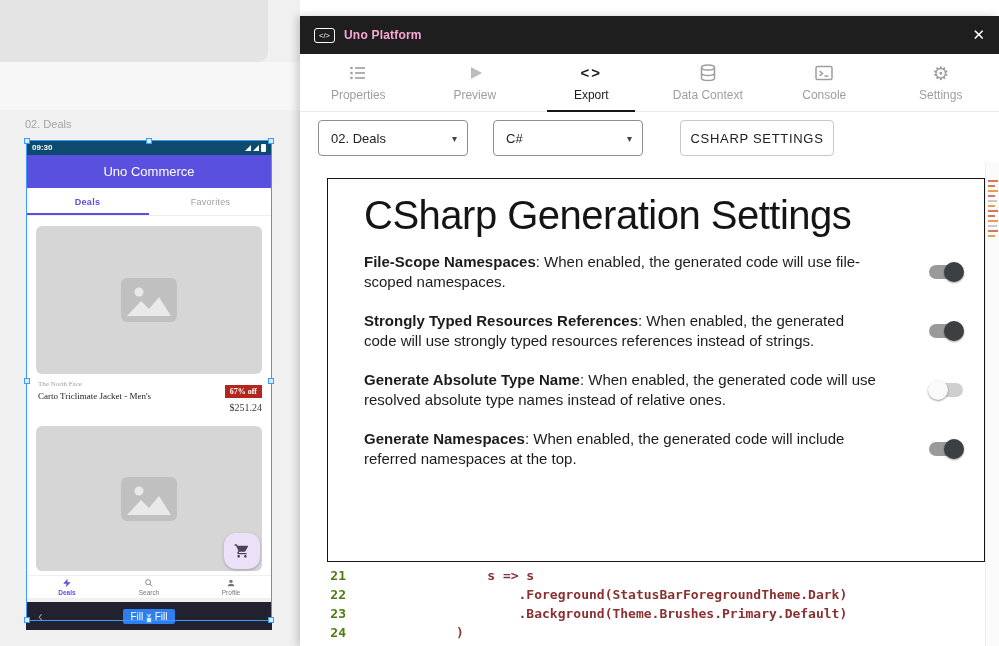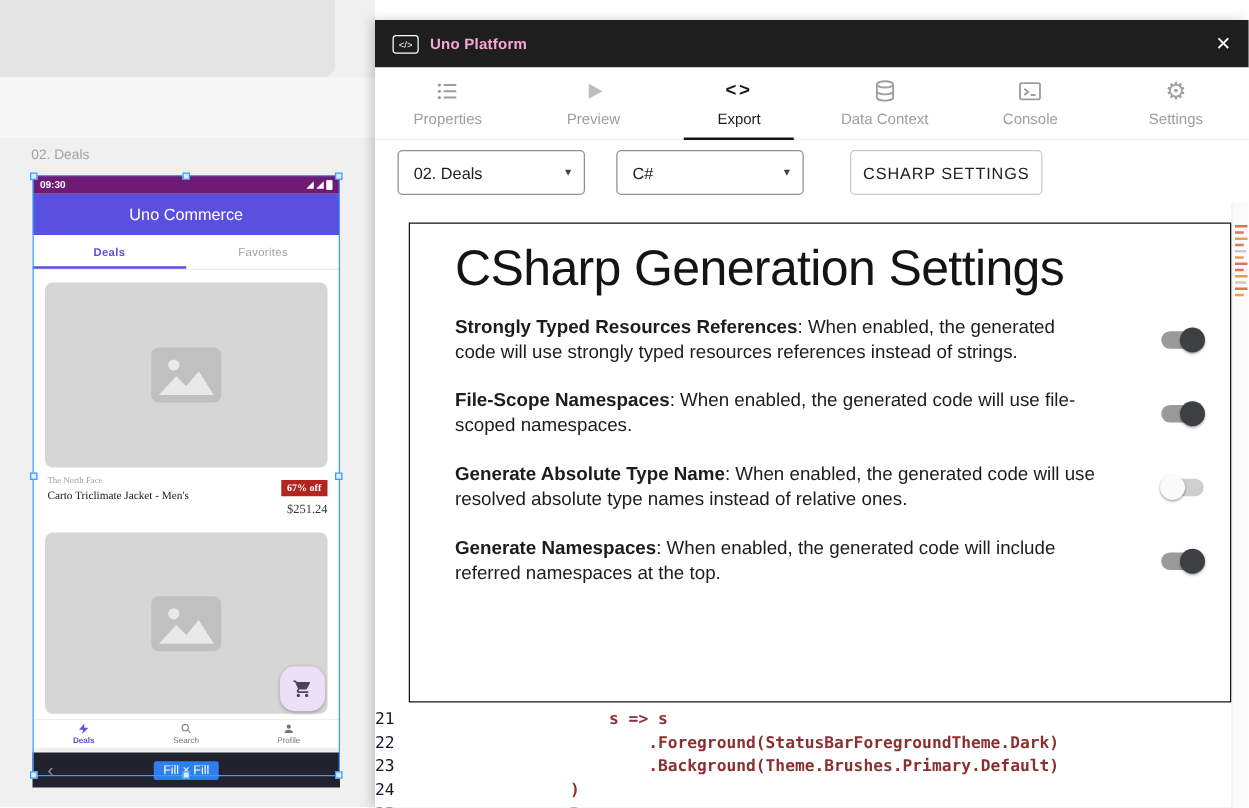--- a/index.html
+++ b/index.html
@@ -9,21 +9,21 @@
 
   
   .canvas { position:absolute; left:0; top:0; width:300px; height:646px; background:#f0f0f0; }
   .canvas-top-block { position:absolute; left:0; top:0; width:268px; height:62px; background:#e4e4e4; border-radius:0 0 10px 0; }
   .canvas-band { position:absolute; left:0; top:62px; width:300px; height:48px; background:#f7f7f7; }
   .artboard-label { position:absolute; left:25px; top:118px; font-size:11px; color:#a3a3a3; }
 
   .phone { position:absolute; left:26px; top:140px; width:246px; }
   .phone-body { position:relative; width:246px; height:458px; background:#fff; overflow:hidden; }
 
-  .status-bar { height:15px; background:#701a75; color:#fff; display:flex; align-items:center; justify-content:space-between; padding:0 6px; }
+  .status-bar { height:15px; background:#0c4a6e; color:#fff; display:flex; align-items:center; justify-content:space-between; padding:0 6px; }
   .status-time { font-size:8px; font-weight:bold; }
   .status-icons { display:flex; align-items:center; gap:2px; }
   .tri { width:0; height:0; border-left:6px solid transparent; border-bottom:6px solid #fff; }
   .bat { width:5px; height:8px; background:#fff; border-radius:1px; }
 
   .app-bar { height:33px; background:#5a50e0; color:#fff; display:flex; align-items:center; justify-content:center; font-size:13px; }
 
   .tab-row { position:relative; height:28px; background:#fff; display:flex; border-bottom:1px solid #ededed; }
   .tab-cell { flex:1; display:flex; align-items:center; justify-content:center; font-size:9px; letter-spacing:.3px; color:#9e9e9e; }
   .tab-cell.active { color:#5a50e0; font-weight:bold; }
@@ -74,21 +74,21 @@
   .export-glyph { font-size:15px; font-weight:bold; letter-spacing:2px; color:#1d1d1d; height:20px; line-height:20px; }
   .gear-glyph { font-family:"DejaVu Sans", sans-serif; font-size:19px; line-height:20px; color:#9e9e9e; height:20px; }
 
   .select-box { position:absolute; top:104px; width:150px; height:36px; border:1px solid #8f8f8f; border-radius:4px; background:#fff; display:flex; align-items:center; justify-content:space-between; padding:0 10px 0 12px; font-size:13px; color:#212121; cursor:pointer; }
   .select-1 { left:18px; } .select-2 { left:193px; }
   .caret { font-size:10px; color:#444; }
   .settings-btn { position:absolute; top:104px; left:356px; width:154px; height:36px; border:1px solid #c8c8c8; border-radius:4px; background:#fff; display:flex; align-items:center; justify-content:center; font-size:13px; font-weight:500; letter-spacing:.7px; color:#202020; cursor:pointer;margin-left:24px; }
 
   .editor-code { position:absolute; left:0; top:550px; width:660px; z-index:1; }
   .code-line { display:flex; height:19px; font-family:"DejaVu Sans Mono", monospace; font-size:13px; line-height:19px; }
-  .code-num { width:62px; padding-right:16px; color:#0f172a; }
+  .code-num { width:62px; text-align:right; padding-right:16px; color:#4d7c0f;font-weight:bold; }
   .code-text { white-space:pre; color:#8b3030;font-weight:bold; }
 
   .minimap { position:absolute; right:0; top:146px; bottom:0; width:14px; background:#fbfbfb; border-left:1px solid #eee; z-index:1; }
   .minimap span { display:block; height:2px; margin:3px 2px 0 2px; background:#d97757; width:80%; }
   .minimap span:first-child { margin-top:18px; }
   .minimap span:nth-child(even) { width:55%; }
   .minimap span:nth-child(3n) { background:#e3a04e; }
   .minimap span:nth-child(5n) { background:#c9c9c9; width:70%; }
 
   .modal { position:absolute; left:27px; top:162px; width:658px; height:384px; background:#fff; border:1px solid #141414; padding:12px 20px 0 36px; z-index:5; }
@@ -311,29 +311,29 @@
         <span></span>
         <span></span>
         <span></span>
         <span></span>
     </div>
 
     <div class="modal">
       <div class="modal-title">CSharp Generation Settings</div>
 
       <div class="setting-row">
-        <div class="setting-text"><b>Strongly Typed Resources References</b><span>: When enabled, the generated code will use strongly typed resources references instead of strings.</span></div>
+        <div class="setting-text"><b>File-Scope Namespaces</b><span>: When enabled, the generated code will use file-scoped namespaces.</span></div>
         <div class="switch on">
             <span class="track"></span>
             <span class="thumb"></span>
           </div>
       </div>
 
       <div class="setting-row">
-        <div class="setting-text"><b>File-Scope Namespaces</b><span>: When enabled, the generated code will use file-scoped namespaces.</span></div>
+        <div class="setting-text"><b>Strongly Typed Resources References</b><span>: When enabled, the generated code will use strongly typed resources references instead of strings.</span></div>
         <div class="switch on">
             <span class="track"></span>
             <span class="thumb"></span>
           </div>
       </div>
 
 
       <div class="setting-row">
         <div class="setting-text"><b>Generate Absolute Type Name</b><span>: When enabled, the generated code will use resolved absolute type names instead of relative ones.</span></div>
         <div class="switch off">

